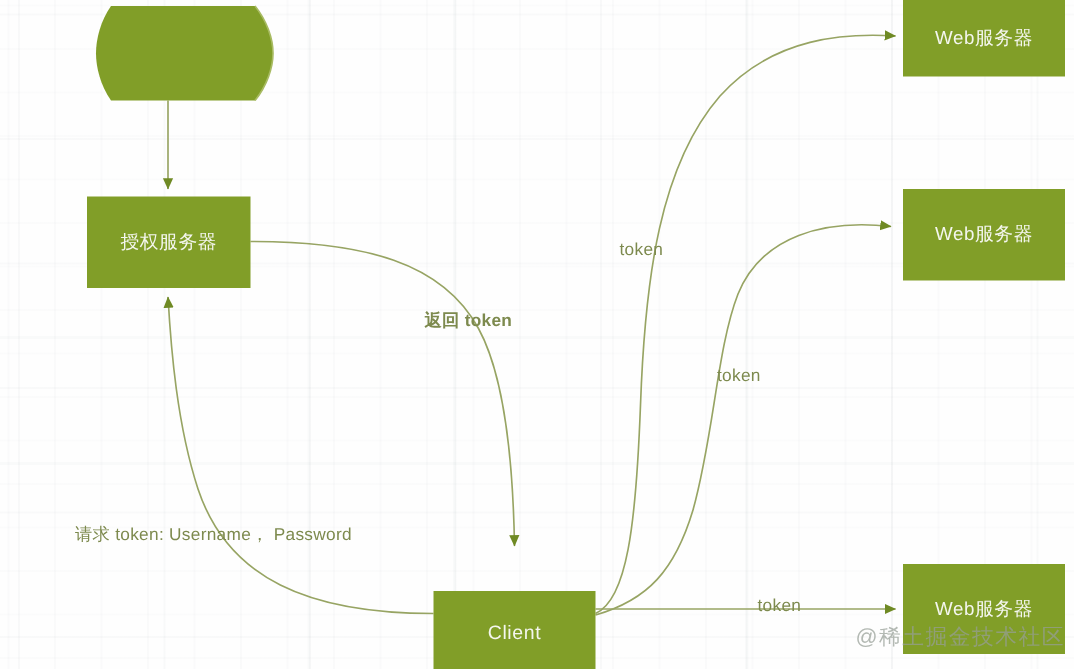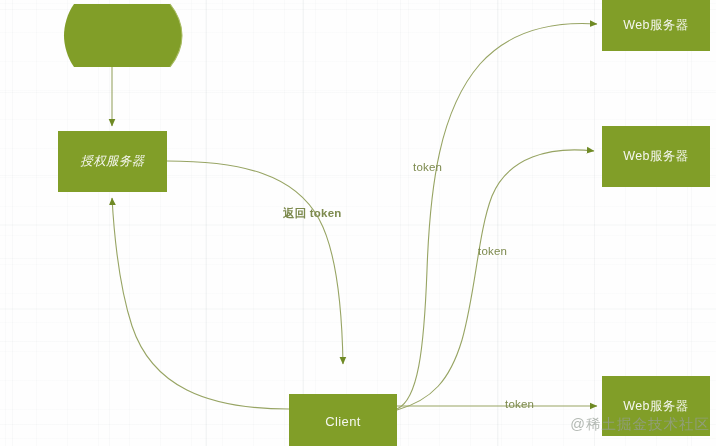--- a/index.html
+++ b/index.html
@@ -128,40 +128,41 @@
   </svg>
 
   <div class="cylinder">
     <svg width="124" height="63" viewBox="0 0 124 63">
       <path d="M12,0 L108,0 C116,10 120,22 120,31.5 C120,41 116,53 108,63 L12,63 C5,53 2,41 2,31.5 C2,22 5,10 12,0 Z" fill="#819e28"></path>
       <path d="M108,0 C116,10 120,22 120,31.5 C120,41 116,53 108,63" fill="none" stroke="#a8bb62" stroke-width="1.1"></path>
     </svg>
     <span class="label"></span>
   </div>
 
-  <div class="node auth-server" style="left:58px; top:131px; width:109px; height:61px;font-style:italic;">
+  <div class="node auth-server" style="left:58px; top:131px; width:109px; height:61px;">
     <span class="label">授权服务器</span>
   </div>
 
   <div class="node client" style="left:289px; top:370px; width:108px; height:55px;margin-top:24px;">
     <span class="label">Client</span>
   </div>
 
   <div class="node" style="left:602px; top:0px; width:108px; height:51px;">
     <span class="label">Web服务器</span>
   </div>
 
   <div class="node" style="left:602px; top:126px; width:108px; height:61px;">
     <span class="label">Web服务器</span>
   </div>
 
   <div class="node" style="left:602px; top:376px; width:108px; height:60px;">
     <span class="label">Web服务器</span>
   </div>
 
+  <div class="edge-label cn" style="left:50px; top:349px;">请求 token: Username，  Password</div>
 
   <div class="edge-label cn" style="left:283px; top:206px;font-weight:bold;">返回 token</div>
 
   <div class="edge-label" style="left:413px; top:161px;">token</div>
 
   <div class="edge-label" style="left:478px; top:245px;">token</div>
 
   <div class="edge-label" style="left:505px; top:398px;">token</div>
 
   <div class="watermark">@稀土掘金技术社区</div>

